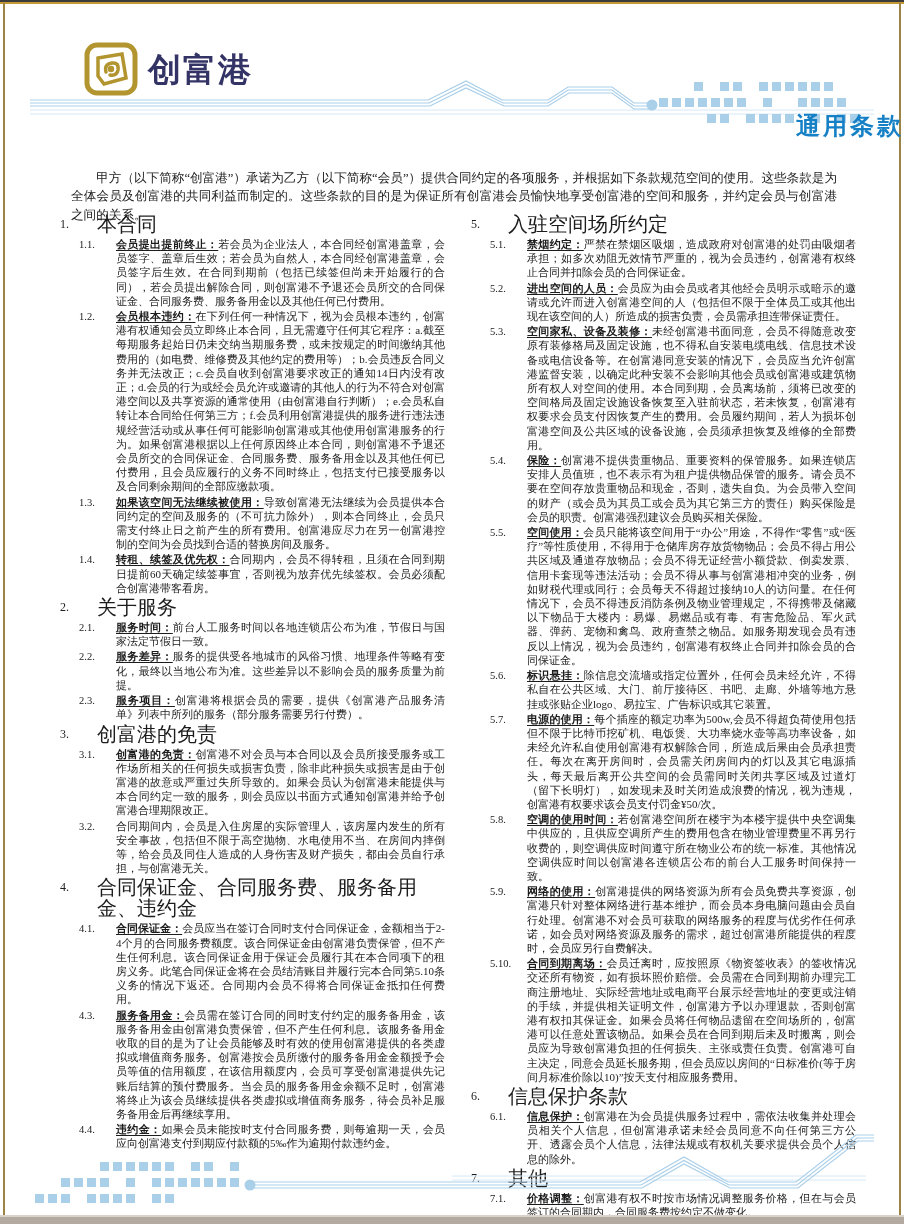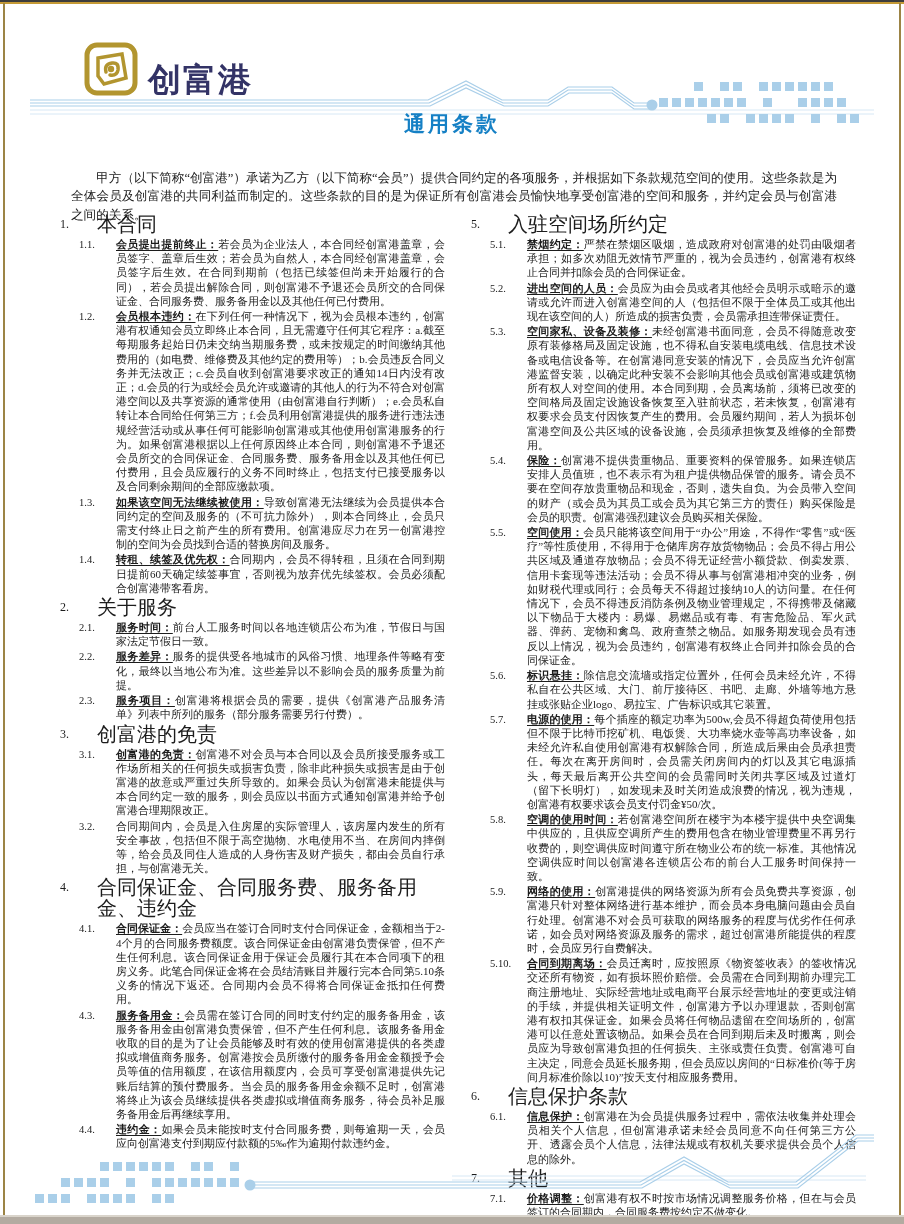--- a/index.html
+++ b/index.html
@@ -5,30 +5,30 @@
   html,body{margin:0;padding:0;background:#e8e8e8;}
   .page{position:relative;width:904px;height:1224px;background:#ffffff;overflow:hidden;
         font-family:"Liberation Serif","DejaVu Serif",serif;color:#1c1c1c;margin:0 auto;}
   
   .edge-top{position:absolute;top:0;left:0;right:0;height:2px;background:#3c3c3c;}
   .edge-top-gold{position:absolute;top:2px;left:0;right:0;height:2px;background:#c59a36;}
   .edge-left{position:absolute;top:3px;bottom:8px;left:3px;width:2px;background:#9c8445;}
   .edge-right{position:absolute;top:3px;bottom:8px;right:3px;width:2px;background:#9c8445;}
   .bottom-bar{position:absolute;left:0;right:0;bottom:0;height:7px;background:#b3aba1;border-top:2px solid #d9d4cb;}
   
-  .logo{position:absolute;top:42px;left:84px;display:flex;align-items:flex-end;gap:10px;}
+  .logo{position:absolute;top:42px;left:84px;display:flex;align-items:center;gap:10px;}
   .brand{font-family:"DejaVu Sans","Liberation Sans",sans-serif;font-weight:bold;font-size:33px;
          color:#333366;letter-spacing:2px;position:relative;line-height:1;}
   .deco{position:absolute;left:0;pointer-events:none;}
   .deco-top{top:0;}
   .deco-bottom{top:1118px;}
   
-  .title{position:absolute;top:110px;left:0;width:100%;text-align:center;margin:0;
+  .title{position:absolute;top:110px;left:0;width:100%;text-align:right;margin:0;
          font-family:"DejaVu Sans","Liberation Sans",sans-serif;font-weight:bold;
-         font-size:21px;color:#1580c5;letter-spacing:3px;}
+         font-size:24px;color:#1580c5;letter-spacing:3px;}
   .intro{position:absolute;top:158px;left:60px;right:56px;margin:11px;text-indent:2em;
          text-align:justify;font-size:12.6px;line-height:18.4px;font-family:Liberation Serif, serif;}
   
   .columns{position:absolute;top:212px;left:60px;right:48px;display:flex;gap:26px;}
   .col{flex:1;min-width:0;}
   .sec{display:flex;margin:2px 0 2px;}
   .sec .num{width:37px;flex:none;font-size:12px;padding-top:3px;}
   .sec .sec-title{font-family:"DejaVu Sans","Liberation Sans",sans-serif;font-weight:normal;
                   font-size:20px;line-height:21px;}
   .item{display:flex;font-size:11px;line-height:14.2px;margin-bottom:1px;}

